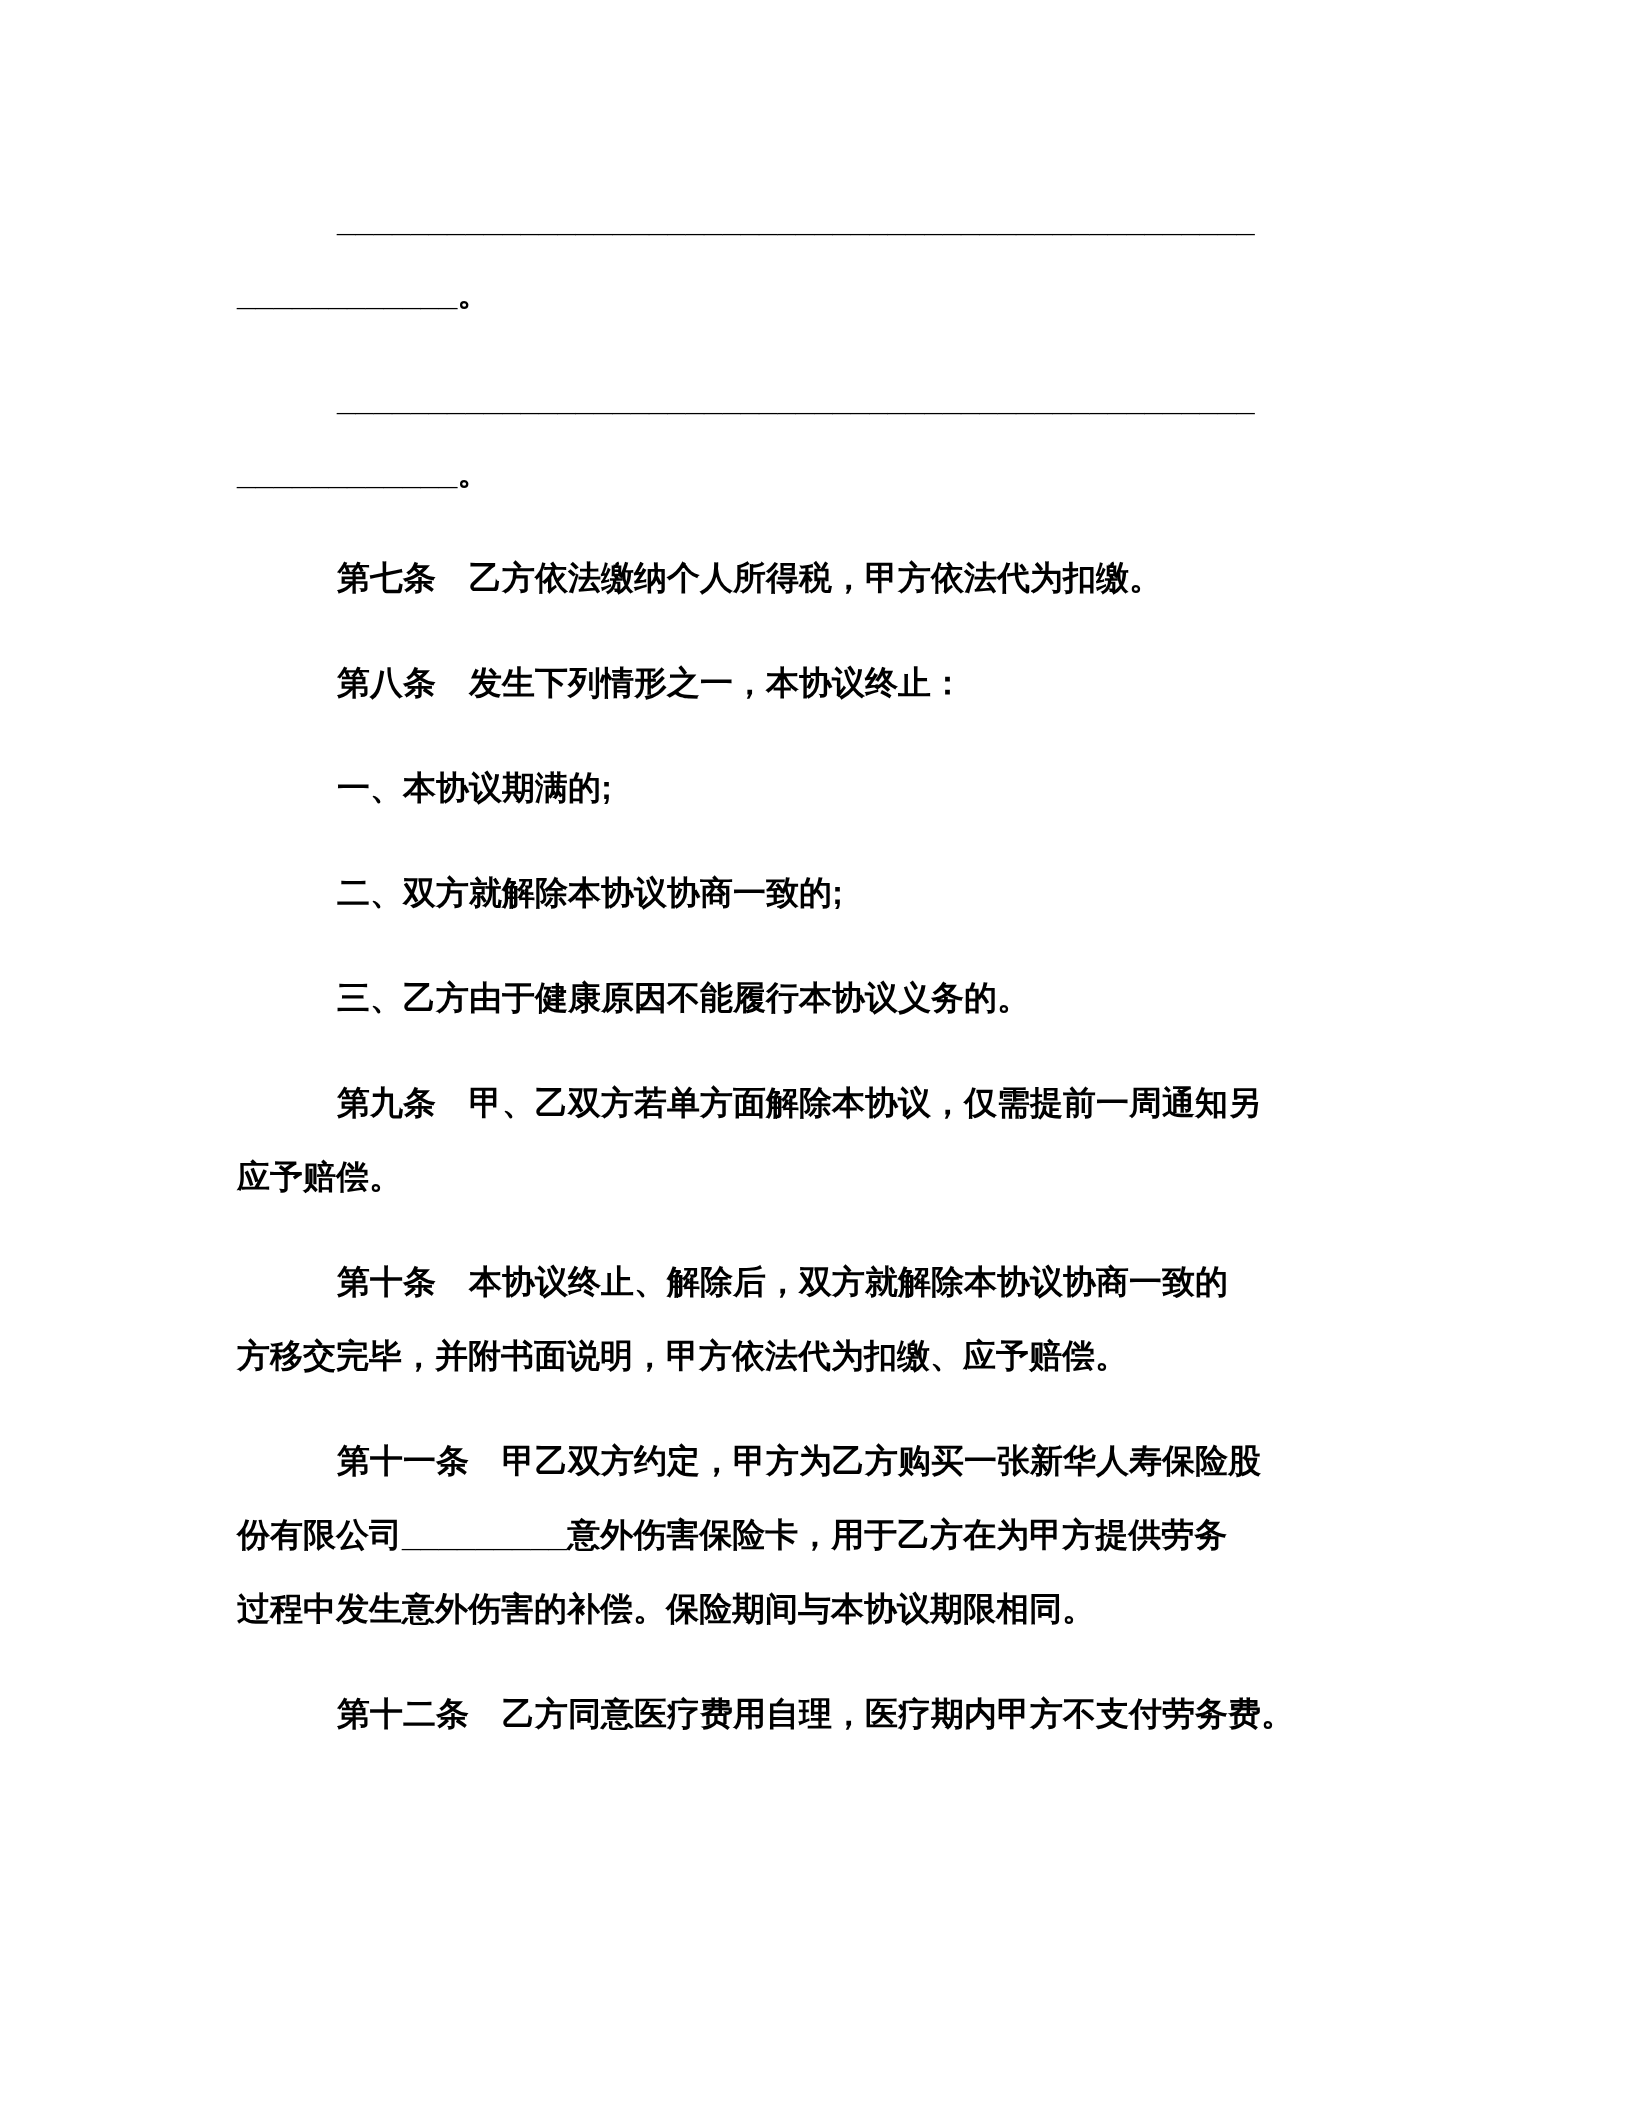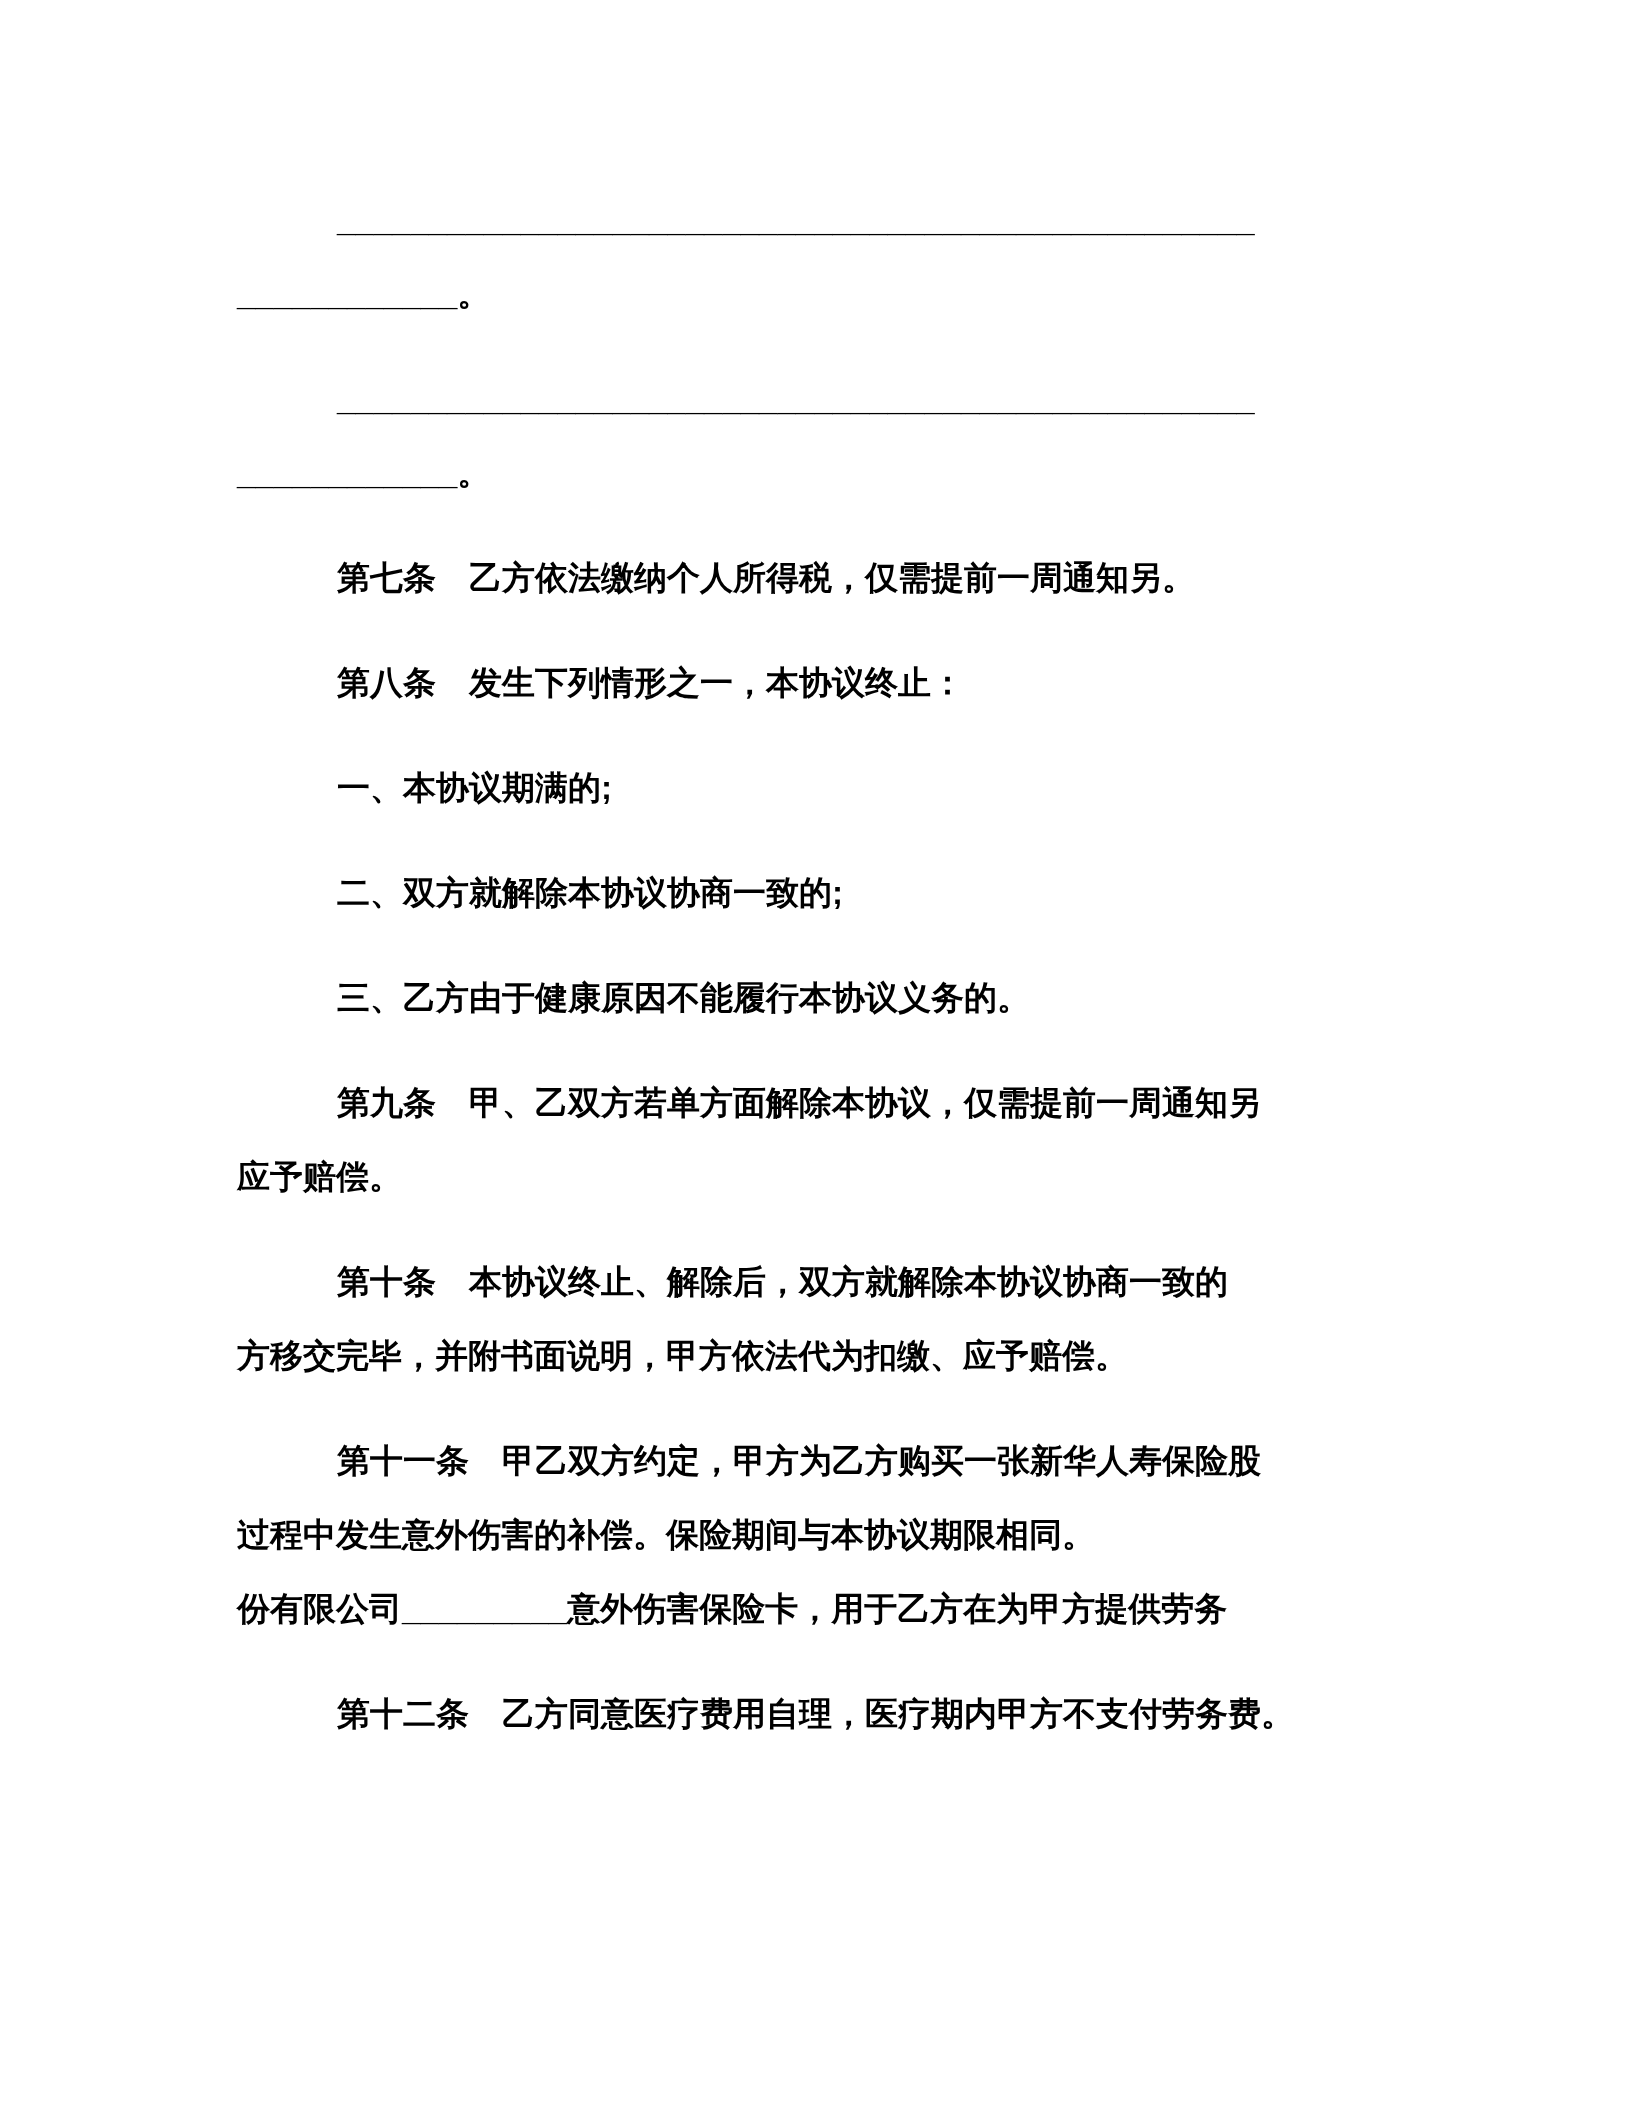--- a/index.html
+++ b/index.html
@@ -40,27 +40,27 @@
 </style>
 </head>
 <body>
 
 <div class="page">
   <div class="content">
     <div class="line indent">__________________________________________________</div>
     <div class="line">____________。</div>
     <div class="line indent para-start">__________________________________________________</div>
     <div class="line">____________。</div>
-    <div class="line indent para-start">第七条　乙方依法缴纳个人所得税，仅需提前一周通知另。</div>
+    <div class="line indent para-start">第七条　乙方依法缴纳个人所得税，甲方依法代为扣缴。</div>
     <div class="line indent para-start">第八条　发生下列情形之一，本协议终止：</div>
     <div class="line indent para-start">一、本协议期满的;</div>
     <div class="line indent para-start">二、双方就解除本协议协商一致的;</div>
     <div class="line indent para-start">三、乙方由于健康原因不能履行本协议义务的。</div>
     <div class="line indent para-start">第九条　甲、乙双方若单方面解除本协议，仅需提前一周通知另</div>
     <div class="line">应予赔偿。</div>
     <div class="line indent para-start">第十条　本协议终止、解除后，双方就解除本协议协商一致的</div>
     <div class="line">方移交完毕，并附书面说明，甲方依法代为扣缴、应予赔偿。</div>
     <div class="line indent para-start">第十一条　甲乙双方约定，甲方为乙方购买一张新华人寿保险股</div>
+    <div class="line">份有限公司_________意外伤害保险卡，用于乙方在为甲方提供劳务</div>
     <div class="line">过程中发生意外伤害的补偿。保险期间与本协议期限相同。</div>
-    <div class="line">份有限公司_________意外伤害保险卡，用于乙方在为甲方提供劳务</div>
     <div class="line indent para-start">第十二条　乙方同意医疗费用自理，医疗期内甲方不支付劳务费。</div>
   </div>
 </div>
 
 </body></html>

